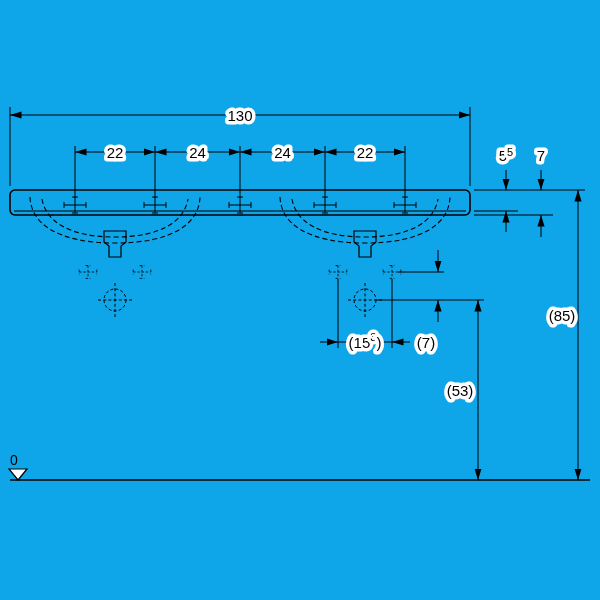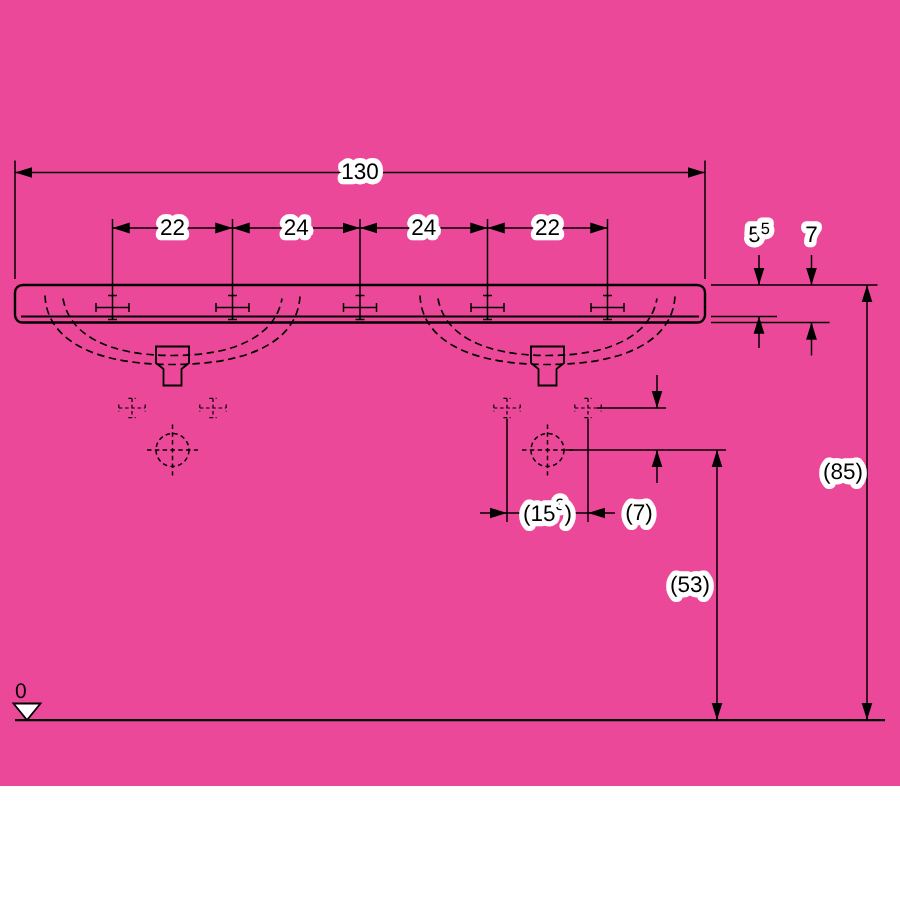--- a/index.html
+++ b/index.html
@@ -1,16 +1,16 @@
 <!DOCTYPE html>
 <html><head>
 <meta charset="utf-8">
 <style>
   html,body{margin:0;padding:0;background:#fff;}
-  .stage{width:600px;height:524px;position:relative;background:#ec4899;overflow:hidden;}
+  .stage{width:600px;height:600px;position:relative;background:#0ea5e9;overflow:hidden;}
   svg{display:block;}
   .outline{stroke:#000;stroke-width:1.6;fill:none;stroke-linecap:round;}
   .objline{stroke:#000;stroke-width:1.2;fill:none;}
   .dash{stroke:#000;stroke-width:1.1;fill:none;stroke-dasharray:5 3;}
   .dash2{stroke:#000;stroke-width:1;fill:none;stroke-dasharray:3 2.2;}
   .thin{stroke:#000;stroke-width:1;fill:none;}
   .dim{stroke:#000;stroke-width:1;fill:none;}
   .floor{stroke:#000;stroke-width:1.5;fill:none;}
   text{font-family:"Liberation Sans","DejaVu Sans",sans-serif;font-size:15px;fill:#000;}
   .halo{paint-order:stroke;stroke:#fff;stroke-width:7px;stroke-linejoin:round;}

